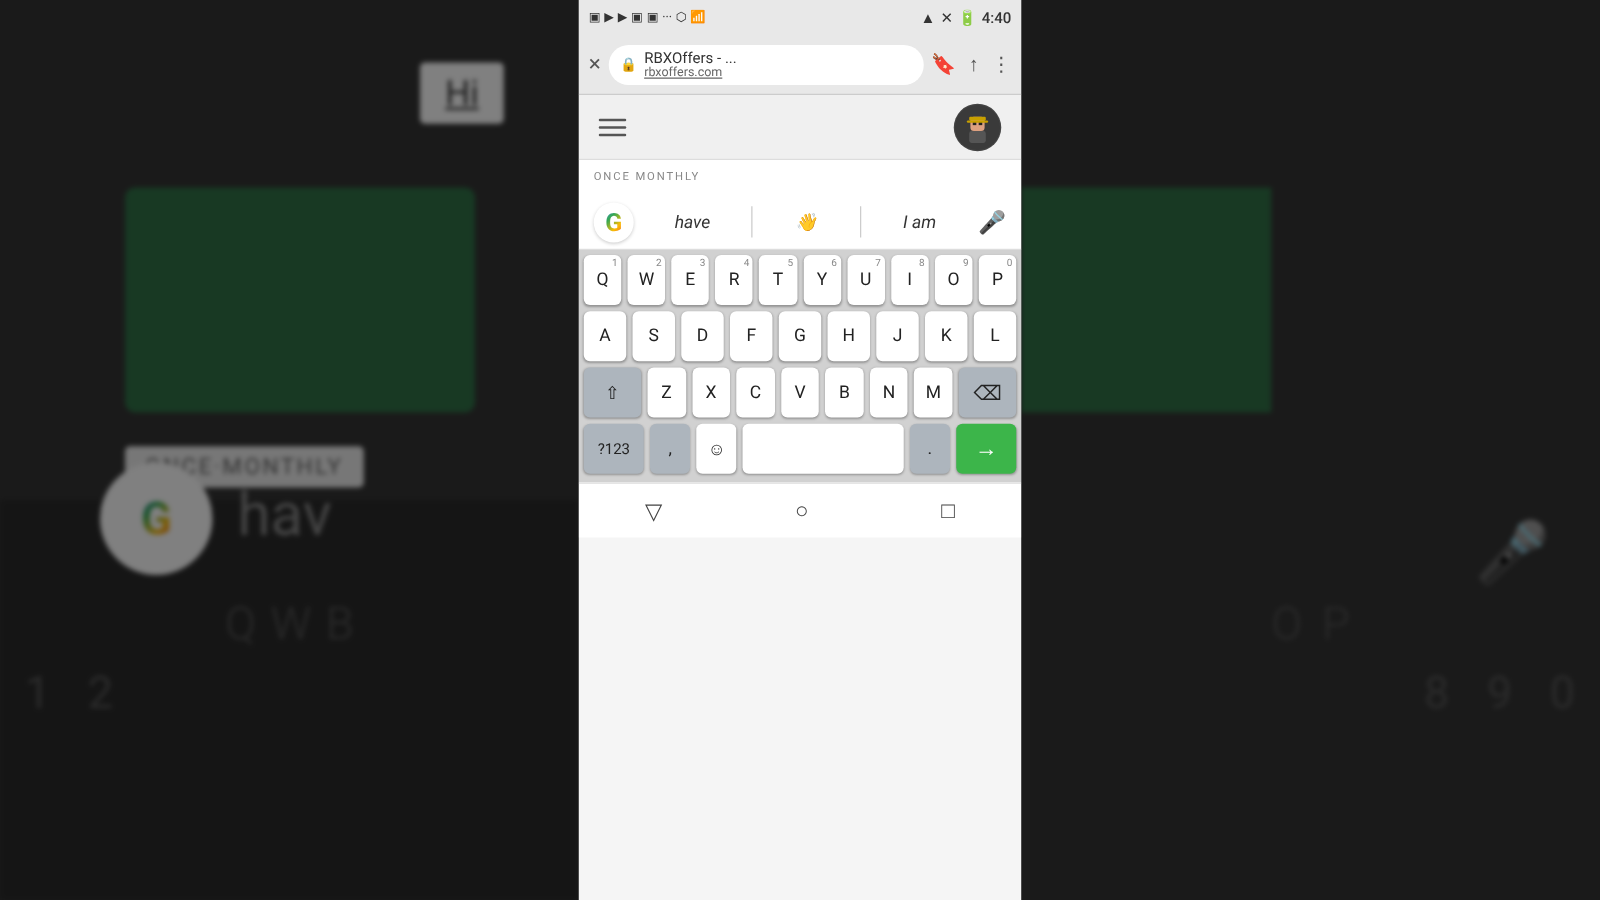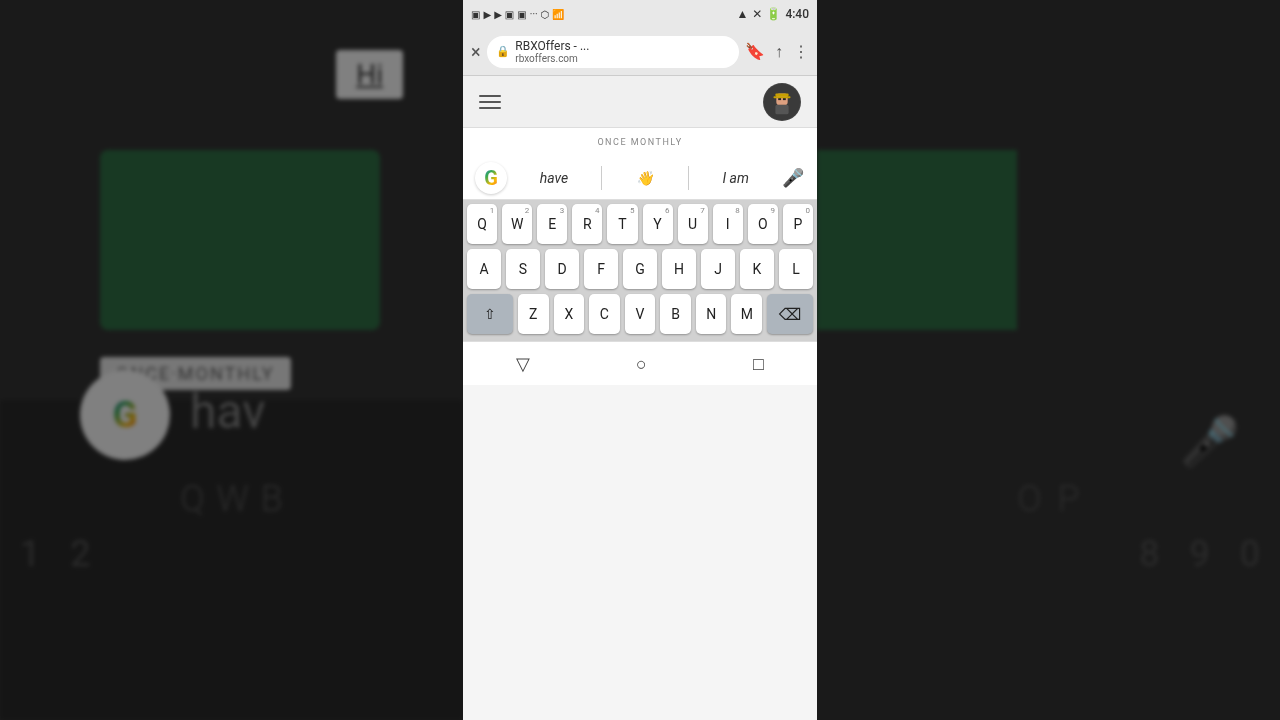--- a/index.html
+++ b/index.html
@@ -224,20 +224,21 @@
     .address-text {
       flex: 1;
     }
     .address-title {
       font-weight: 400;
       font-size: 12px;
     }
     .address-url {
       font-size: 10px;
       color: #666;
+      text-decoration: underline;
     }
     .browser-actions {
       display: flex;
       align-items: center;
       gap: 10px;
     }
     .browser-btn {
       font-size: 16px;
       color: #555;
       cursor: pointer;
@@ -337,21 +338,20 @@
       font-size: 12px;
     }
 
     
     .bottom-strip {
       background: #fff;
       height: 28px;
       display: flex;
       align-items: center;
       padding: 0 12px;
-      justify-content: center;
     }
     .once-monthly {
       font-size: 9px;
       letter-spacing: 1.5px;
       color: #888;
       text-transform: uppercase;
     }
     
     .suggestions {
       background: #fff;
@@ -624,20 +624,28 @@
       <div class="key">Z</div>
       <div class="key">X</div>
       <div class="key">C</div>
       <div class="key">V</div>
       <div class="key">B</div>
       <div class="key">N</div>
       <div class="key">M</div>
       <div class="key key-dark key-backspace">⌫</div>
     </div>
 
+    <div class="key-row">
+      <div class="key key-dark key-wide key-small">?123</div>
+      <div class="key key-dark">,</div>
+      <div class="key">☺</div>
+      <div class="key key-space"></div>
+      <div class="key key-dark">.</div>
+      <div class="key key-enter key-wide">→</div>
+    </div>
   </div>
 
   <div class="bottom-nav">
     <span class="nav-btn">▽</span>
     <span class="nav-btn">○</span>
     <span class="nav-btn">□</span>
   </div>
 
 </div>
 

